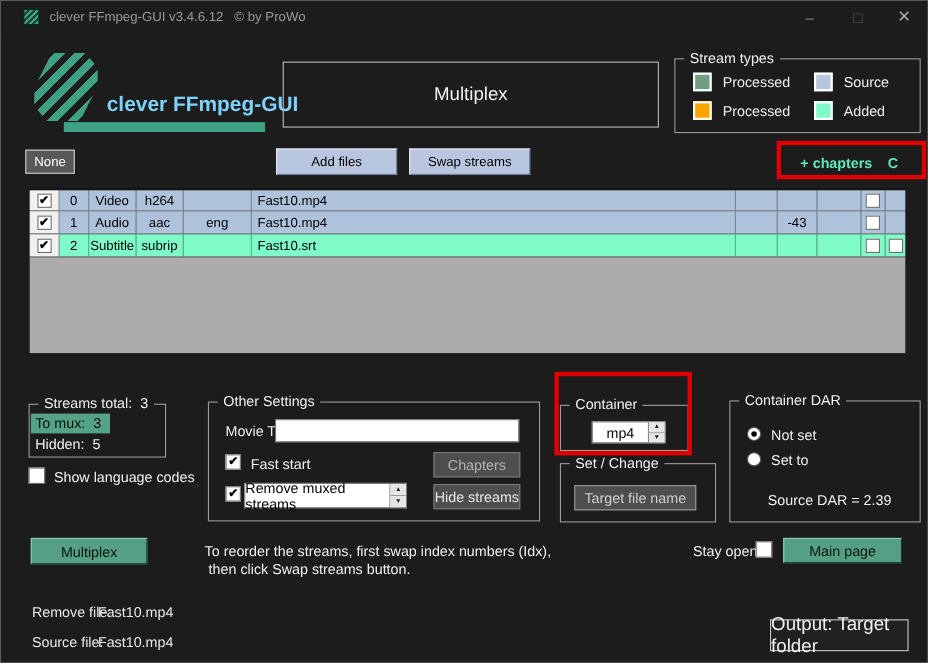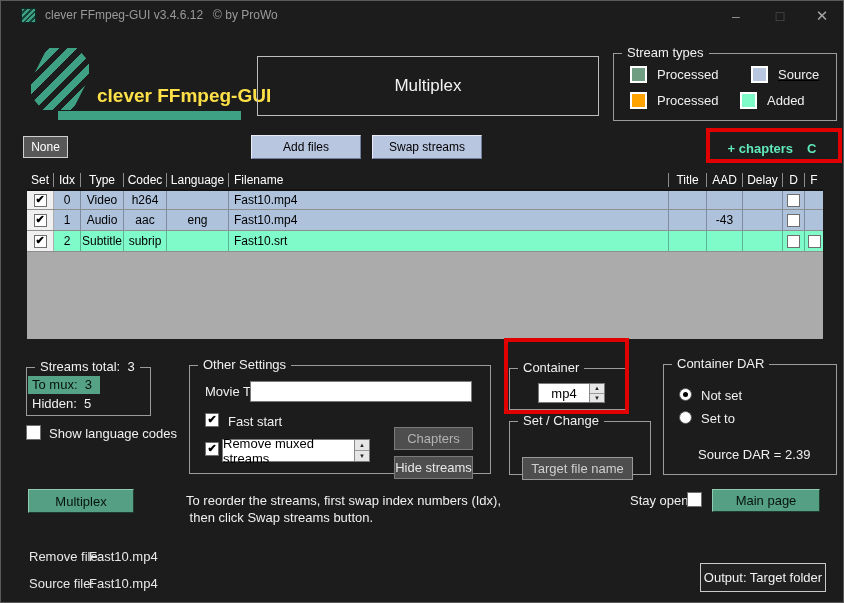--- a/index.html
+++ b/index.html
@@ -14,21 +14,21 @@
   .titletext{position:absolute;left:44px;top:7px;font-size:12px;color:#9a9a9a;}
   .winbtn{position:absolute;top:6px;width:26px;height:18px;text-align:center;font-size:14px;line-height:18px;}
   .btn-min{left:722px;color:#8d8d8d;}
   .btn-max{left:766px;color:#5c5c5c;}
   .btn-close{left:808px;color:#a8a8a8;font-size:15px;}
 
   
   .logo-glyph{position:absolute;left:30px;top:47px;width:58px;height:62px;
     background:repeating-linear-gradient(135deg,#3fa183 0 7px,#1c1c1c 7px 13px);
     clip-path:polygon(28% 0,80% 0,100% 22%,100% 48%,72% 100%,20% 100%,0 78%,0 52%);}
-  .logo-text{position:absolute;left:96px;top:84px;font-size:19px;font-weight:bold;color:#fde047;}
+  .logo-text{position:absolute;left:96px;top:84px;font-size:19px;font-weight:bold;color:#7dd3fc;}
   .logo-bar{position:absolute;left:57px;top:110px;width:183px;height:9px;background:#3fa183;}
 
   
   .page-header{position:absolute;left:256px;top:55px;width:342px;height:60px;border:1px solid #bdbdbd;
     display:flex;align-items:center;justify-content:center;font-size:17px;color:#f2f2f2;}
 
   
   .gb{position:absolute;border:1px solid #9b9b9b;}
   .gb-label{position:absolute;top:-9px;left:8px;background:#1c1c1c;padding:0 5px;font-size:13px;color:#f0f0f0;white-space:pre;}
 
@@ -40,22 +40,22 @@
   
   .btn-dark{position:absolute;background:#585858;border:1px solid #cfcfcf;color:#fff;font-size:12px;
     display:flex;align-items:center;justify-content:center;}
   .btn-blue{position:absolute;background:#b9c6e0;border-top:1px solid #e7ecf6;border-left:1px solid #e7ecf6;
     border-right:1px solid #6f7f9d;border-bottom:1px solid #6f7f9d;color:#000;font-size:12px;
     display:flex;align-items:center;justify-content:center;}
   .btn-teal{position:absolute;background:#55a085;border-top:1px solid #8fcdb3;border-left:1px solid #8fcdb3;
     border-right:1px solid #1e3d30;border-bottom:1px solid #1e3d30;color:#06130d;font-size:13px;
     display:flex;align-items:center;justify-content:center;}
   .btn-gray{position:absolute;background:#4e4e4e;border:1px solid #7a7a7a;font-size:13px;
-    display:flex;align-items:center;justify-content:center;margin-top:16px;}
-  .btn-outline{position:absolute;background:#212121;border:1px solid #c9c9c9;color:#f2f2f2;font-size:13px;
+    display:flex;align-items:center;justify-content:center;}
+  .btn-outline{position:absolute;background:#212121;border:1px solid #c9c9c9;color:#f2f2f2;font-size:17px;
     display:flex;align-items:center;justify-content:center;}
 
   .chapters-link{position:absolute;left:705px;top:140px;width:132px;text-align:center;
     font-size:13px;font-weight:bold;color:#60e9ba;}
   .chapters-link .key{margin-left:14px;}
 
   
   .ann{position:absolute;border:4px solid #e00000;pointer-events:none;z-index:50;}
 
   
@@ -113,21 +113,21 @@
   <div class="logo-bar"></div>
 
   <div class="page-header">Multiplex</div>
 
   <div class="gb" style="left:612px;top:52px;width:224px;height:68px;">
     <div class="gb-label">Stream types</div>
     <div class="legend-item" style="left:16px;top:12px;">
       <span class="swatch" style="background:#6f9e82;"></span>
       <span class="lbl">Processed</span>
     </div>
-    <div class="legend-item" style="left:137px;top:12px;text-decoration:underline;">
+    <div class="legend-item" style="left:126px;top:12px;">
       <span class="swatch" style="background:#b9c6e0;"></span>
       <span class="lbl">Source</span>
     </div>
     <div class="legend-item" style="left:16px;top:38px;">
       <span class="swatch" style="background:#ffa300;"></span>
       <span class="lbl">Processed</span>
     </div>
     <div class="legend-item" style="left:126px;top:38px;">
       <span class="swatch" style="background:#7efbc8;"></span>
       <span class="lbl">Added</span>
@@ -136,33 +136,20 @@
 
   <div class="btn-dark" style="left:22px;top:135px;width:45px;height:22px;">None</div>
   <div class="btn-blue" style="left:371px;top:134px;width:110px;height:24px;">Swap streams</div>
   <div class="btn-blue" style="left:250px;top:134px;width:110px;height:24px;">Add files</div>
   <div class="chapters-link">
     <span>+ chapters</span><span class="key">C</span>
   </div>
   <div class="ann" style="left:705px;top:127px;width:136px;height:35px;"></div>
 
   <div class="table">
-    <div class="thead">
-      <div class="th c-set">Set</div>
-      <div class="th c-idx">Idx</div>
-      <div class="th c-type">Type</div>
-      <div class="th c-codec">Codec</div>
-      <div class="th c-lang">Language</div>
-      <div class="th c-file">Filename</div>
-      <div class="th c-title">Title</div>
-      <div class="th c-aad">AAD</div>
-      <div class="th c-delay">Delay</div>
-      <div class="th c-d">D</div>
-      <div class="th c-f">F</div>
-    </div>
 
     <div class="trow first row-blue">
       <div class="td c-set setcell">
           <div class="cb checked"></div>
         </div>
       <div class="td c-idx">0</div>
       <div class="td c-type">Video</div>
       <div class="td c-codec">h264</div>
       <div class="td c-lang"></div>
       <div class="td c-file filecell">Fast10.mp4</div>

